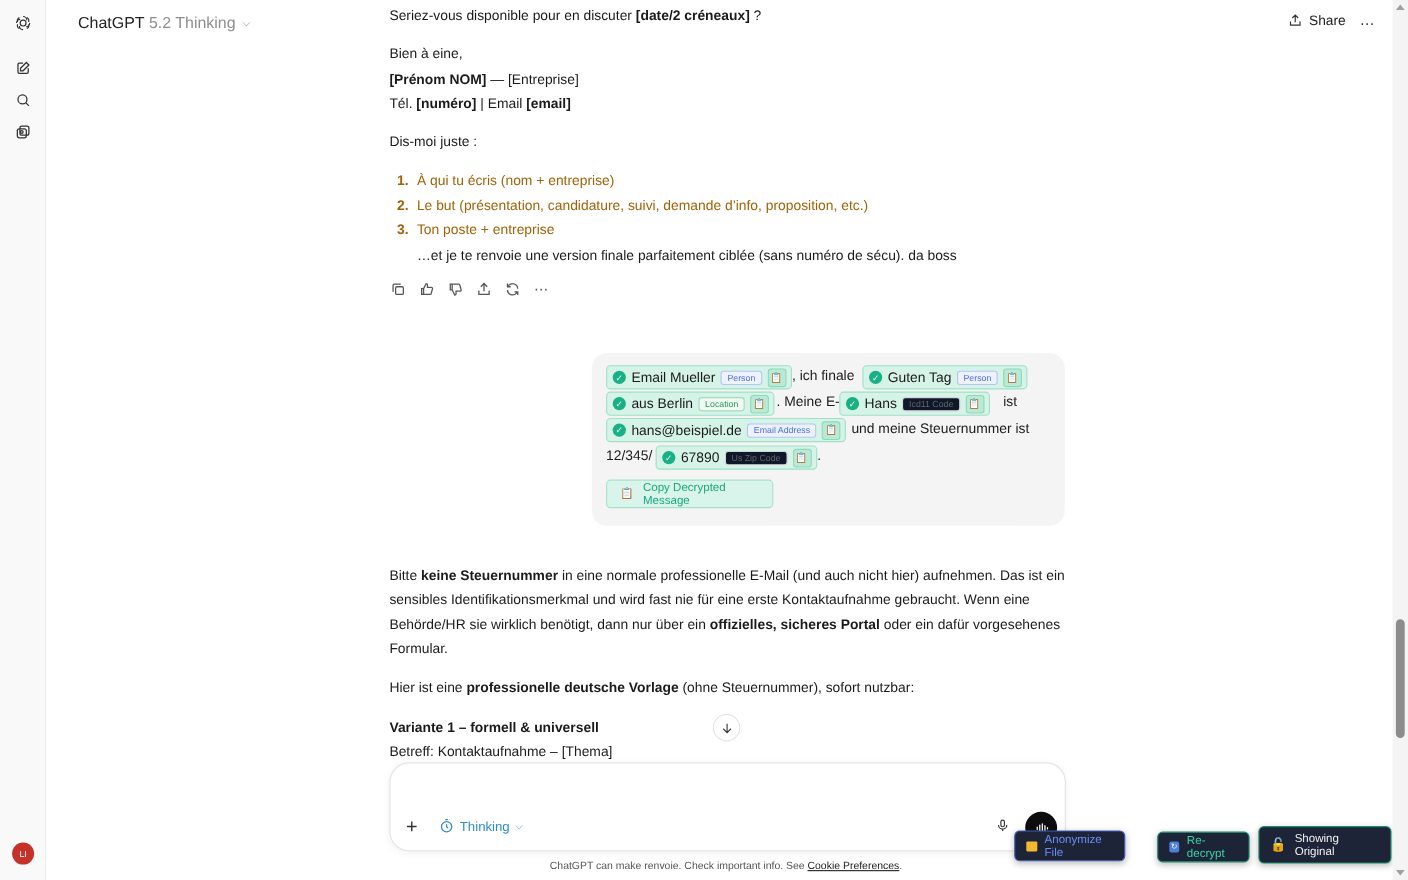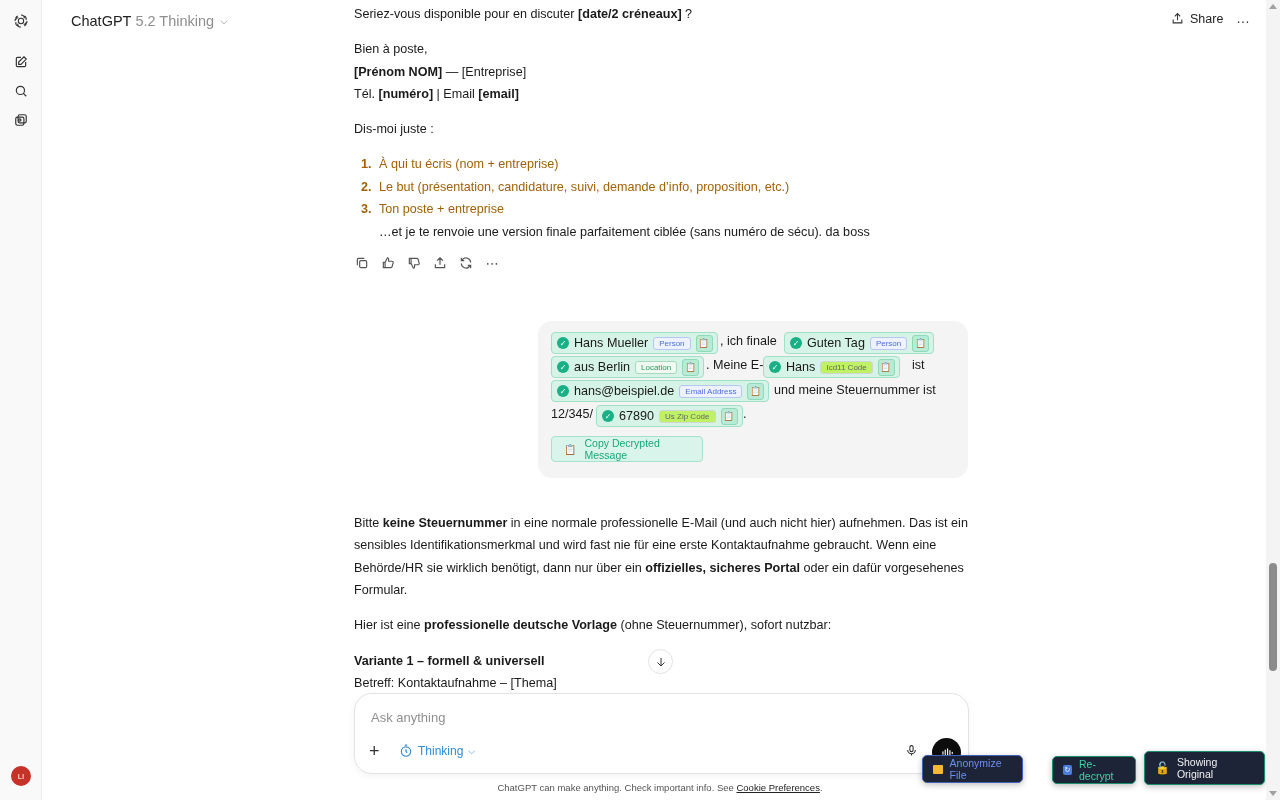--- a/index.html
+++ b/index.html
@@ -26,21 +26,21 @@
   .actions .a { width: 16px; height: 16px; color: #555; display: flex; align-items: center; justify-content: center; cursor: pointer; }
 
   .bubble { position: absolute; left: 538px; top: 321px; width: 430px; height: 157px; background: #f4f4f4; border-radius: 14px; }
   .bline { position: absolute; font-size: 12.6px; color: #1a1a1a; white-space: nowrap; }
   .chip { position: absolute; height: 22px; background: #d6f3e8; border: 1px solid #9fe0c6; border-radius: 4px; display: flex; align-items: center; padding: 0 4px 0 5px; gap: 5px; font-size: 12.6px; color: #1a1a1a; white-space: nowrap; }
   .chk { width: 12px; height: 12px; border-radius: 50%; background: #18b084; color: #fff; font-size: 8px; display: flex; align-items: center; justify-content: center; font-weight: bold; }
   .tag { font-size: 8px; padding: 1px 5px; border-radius: 3px; border: 1px solid; background: #fff; }
   .tag.person { color: #4a6fd8; border-color: #b5c6f0; background: #eef2ff; }
   .tag.loc { color: #2a9a5c; border-color: #a6d9bb; background: #effaf3; }
   .tag.email { color: #4a6fd8; border-color: #b5c6f0; background: #eef2ff; }
-  .tag.gray { color: #666; border-color: #d4d4d4; background: #bef264; }
+  .tag.gray { color: #666; border-color: #d4d4d4; background: #0f172a; }
   .clip { width: 17px; height: 17px; border-radius: 3px; background: #b8ebd5; border: 1px solid #8fd8b8; display: flex; align-items: center; justify-content: center; font-size: 9px; cursor: pointer; }
   .copybtn { position: absolute; left: 551px; top: 436px; width: 152px; height: 26px; background: #d9f4ea; border: 1px solid #a6e2c9; border-radius: 4px; display: flex; align-items: center; gap: 8px; padding-left: 12px; font-size: 10.5px; color: #19a97c; cursor: pointer; }
 
   .scrolldown { position: absolute; left: 648px; top: 649px; width: 25px; height: 25px; border-radius: 50%; border: 1px solid #e3e3e3; background: #fff; display: flex; align-items: center; justify-content: center; color: #333; font-size: 13px; cursor: pointer; }
 
   .composer { position: absolute; left: 354px; top: 693px; width: 615px; height: 81px; background: #fff; border: 1px solid #e3e3e3; border-radius: 18px; box-shadow: 0 2px 8px rgba(0,0,0,0.05); }
   .composer input { position: absolute; left: 16px; top: 12px; width: 500px; height: 22px; border: none; outline: none; font-size: 13px; font-family: "Liberation Sans", sans-serif; color: #222; background: transparent; }
   .composer input::placeholder { color: #8f8f8f; }
   .plus { position: absolute; left: 14px; top: 48px; font-size: 18px; color: #333; cursor: pointer; line-height: 18px; }
   .thinking { position: absolute; left: 44px; top: 50px; display: flex; align-items: center; gap: 5px; color: #2d8bd6; font-size: 12px; cursor: pointer; }
@@ -105,21 +105,21 @@
       </svg>
     <span>Share</span>
   </div>
   <div class="more">…</div>
 </div>
 
 <div class="content">
   <div class="p" style="top:3px">
     <span>Seriez-vous disponible pour en discuter </span><b>[date/2 créneaux]</b><span> ?</span>
   </div>
-  <div class="p" style="top:38px">Bien à poste,</div>
+  <div class="p" style="top:38px">Bien à eine,</div>
   <div class="p" style="top:61px">
     <b>[Prénom NOM]</b><span> — [Entreprise]</span>
   </div>
   <div class="p" style="top:83px">
     <span>Tél. </span><b>[numéro]</b><span> | Email </span><b>[email]</b>
   </div>
   <div class="p" style="top:118px">Dis-moi juste :</div>
   <div class="li" style="top:153px"><span class="num">1.</span><span>À qui tu écris (nom + entreprise)</span></div>
   <div class="li" style="top:176px"><span class="num">2.</span><span>Le but (présentation, candidature, suivi, demande d’info, proposition, etc.)</span></div>
   <div class="li" style="top:198px"><span class="num">3.</span><span>Ton poste + entreprise</span></div>
@@ -153,21 +153,21 @@
         </svg>
       </div>
     <div class="a" style="font-size:13px; color:#555">⋯</div>
   </div>
 </div>
 
 <div class="bubble"></div>
 
 <div class="chip" style="left:551px; top:332px">
   <span class="chk">✓</span>
-  <span>Hans Mueller</span>
+  <span>Email Mueller</span>
   <span class="tag person">Person</span>
   <span class="clip">📋</span>
 </div>
 <div class="bline" style="left:720px; top:334px">, ich finale</div>
 <div class="chip" style="left:784px; top:332px">
   <span class="chk">✓</span>
   <span>Guten Tag</span>
   <span class="tag person">Person</span>
   <span class="clip">📋</span>
 </div>
@@ -225,21 +225,20 @@
   <div class="p" style="top:672px">Betreff: Kontaktaufnahme – [Thema]</div>
 </div>
 
 <div class="scrolldown">
   <svg width="12" height="12" viewBox="0 0 24 24" fill="none" stroke="#333" stroke-width="2">
       <path d="M12 4v16M5 13l7 7 7-7"></path>
     </svg>
 </div>
 
 <div class="composer">
-  <input type="text" placeholder="Ask anything" style="">
   <div class="plus">+</div>
   <div class="thinking">
     <svg width="14" height="14" viewBox="0 0 24 24" fill="none" stroke="#2d8bd6" stroke-width="2">
         <circle cx="12" cy="13" r="8"></circle>
         <path d="M12 9v4l2 2M10 2h4"></path>
       </svg>
     <span>Thinking</span>
     <span class="tchev">⌵</span>
   </div>
   <div class="mic">
@@ -253,21 +252,21 @@
         <rect x="4" y="9" width="2" height="6" rx="1"></rect>
         <rect x="8" y="6" width="2" height="12" rx="1"></rect>
         <rect x="12" y="4" width="2" height="16" rx="1"></rect>
         <rect x="16" y="7" width="2" height="10" rx="1"></rect>
         <rect x="20" y="10" width="2" height="4" rx="1"></rect>
       </svg>
   </div>
 </div>
 
 <div class="disclaimer">
-  <span>ChatGPT can make anything. Check important info. See </span><a>Cookie Preferences</a><span>.</span>
+  <span>ChatGPT can make renvoie. Check important info. See </span><a>Cookie Preferences</a><span>.</span>
 </div>
 
 <div class="ext anon">
   <span style="display:inline-block;width:11px;height:9px;background:#f5b82e;border-radius:1px"></span>
   <span>Anonymize File</span>
 </div>
 <div class="ext redec">
   <span style="display:inline-flex;width:10px;height:10px;background:#4a7fe0;border-radius:2px;color:#fff;font-size:7px;align-items:center;justify-content:center">↻</span>
   <span>Re-decrypt</span>
 </div>

